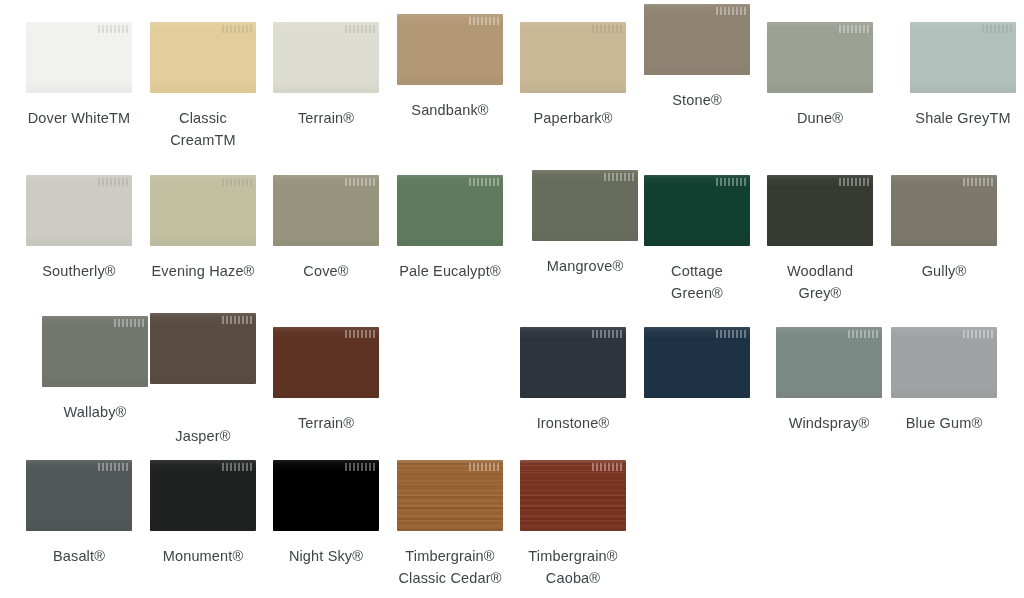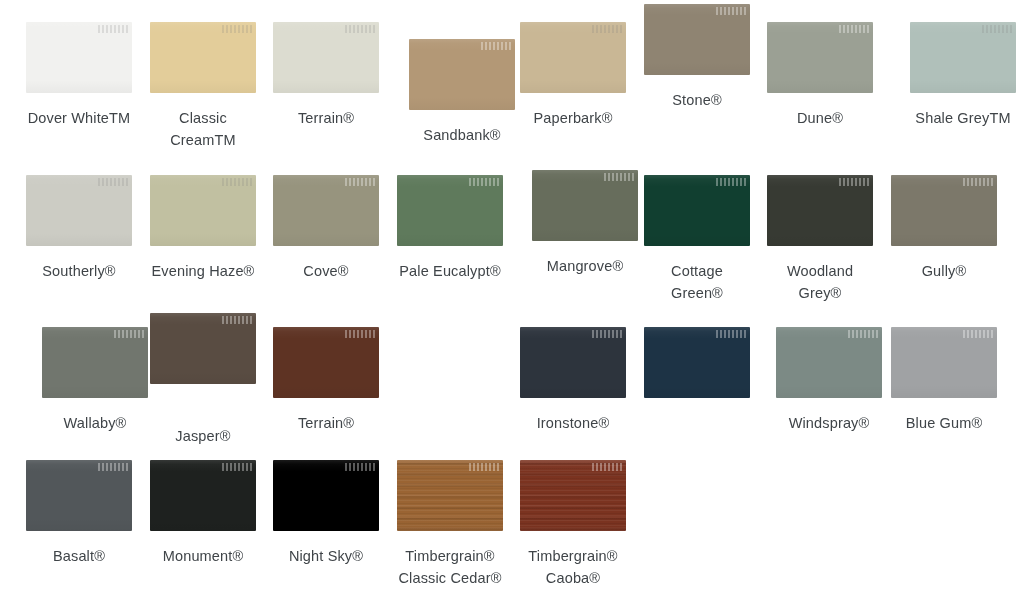--- a/index.html
+++ b/index.html
@@ -138,21 +138,21 @@
       </div>
       <div class="swatch-label">Classic
 CreamTM</div>
     </div>
     <div class="swatch-cell" style="left: 273px; top: 22px;">
       <div class="swatch-chip light" title="Surfmist®" style="background-color: rgb(220, 220, 208);">
         <span class="corner-code"></span>
       </div>
       <div class="swatch-label">Terrain®</div>
     </div>
-    <div class="swatch-cell" style="left: 397px; top: 39px; margin-left: 12px;">
+    <div class="swatch-cell" style="left: 397px; top: 14px;">
       <div class="swatch-chip" title="Sandbank®" style="background-color: rgb(179, 152, 118);">
         <span class="corner-code"></span>
       </div>
       <div class="swatch-label">Sandbank®</div>
     </div>
     <div class="swatch-cell" style="left: 520px; top: 22px;">
       <div class="swatch-chip light" title="Paperbark®" style="background-color: rgb(201, 183, 149);">
         <span class="corner-code"></span>
       </div>
       <div class="swatch-label">Paperbark®</div>
@@ -220,21 +220,21 @@
       </div>
       <div class="swatch-label">Woodland
 Grey®</div>
     </div>
     <div class="swatch-cell" style="left: 891px; top: 175px;">
       <div class="swatch-chip" title="Gully®" style="background-color: rgb(124, 120, 106);">
         <span class="corner-code"></span>
       </div>
       <div class="swatch-label">Gully®</div>
     </div>
-    <div class="swatch-cell" style="left: 26px; top: 327px; padding-left: 16px;">
+    <div class="swatch-cell" style="left: 26px; top: 316px; padding-left: 16px;">
       <div class="swatch-chip" title="Wallaby®" style="background-color: rgb(113, 118, 110);">
         <span class="corner-code"></span>
       </div>
       <div class="swatch-label">Wallaby®</div>
     </div>
     <div class="swatch-cell" style="left: 150px; top: 313px; gap: 27px;">
       <div class="swatch-chip" title="Jasper®" style="background-color: rgb(89, 76, 66);">
         <span class="corner-code"></span>
       </div>
       <div class="swatch-label">Jasper®</div>

